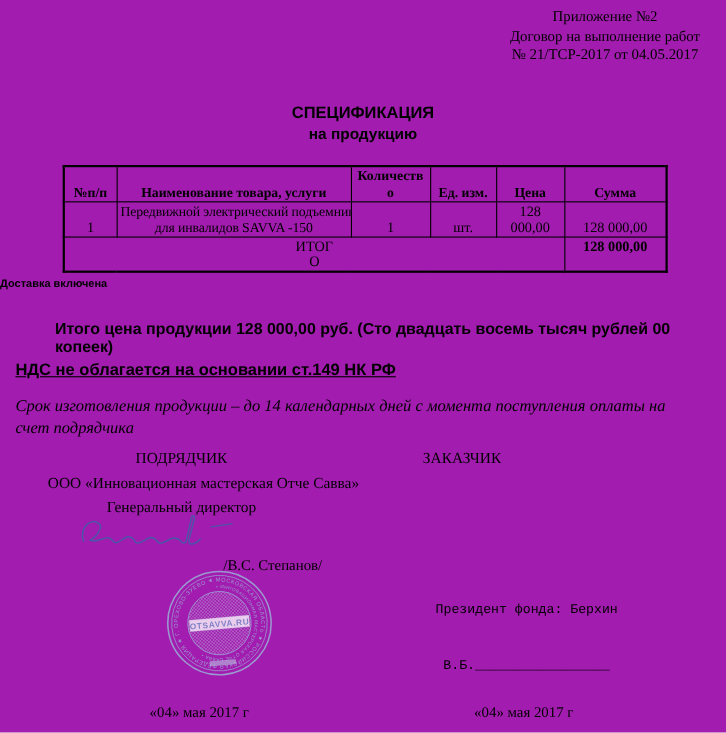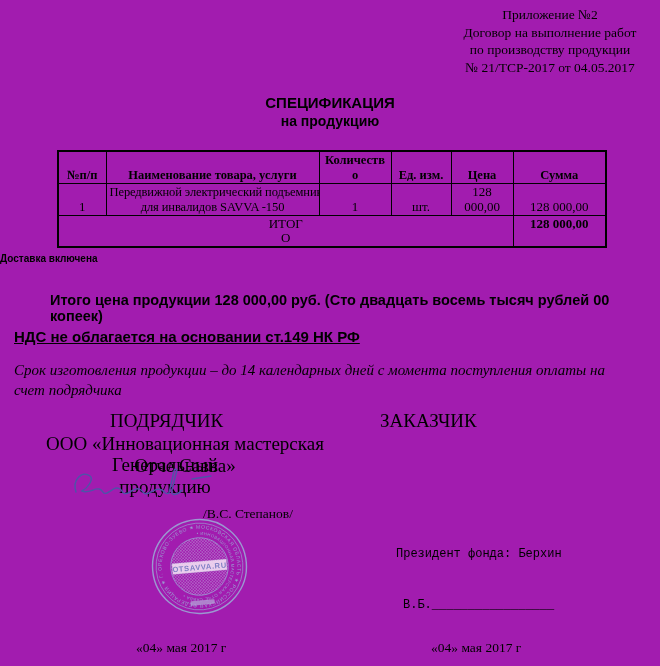--- a/index.html
+++ b/index.html
@@ -53,21 +53,21 @@
   .vat-line{
     position:absolute;top:328px;left:14px;
     font-family:"Liberation Sans", sans-serif;font-weight:bold;font-size:15px;
     text-decoration:underline;
   }
   .terms-line{
     position:absolute;top:360px;left:14px;width:615px;
     font-style:italic;font-size:15px;line-height:20px;
   }
   
-  .party{position:absolute;font-size:19px;}
+  .party{position:absolute;font-size:14px;}
   .contractor-role{top:410px;left:110px;width:110px;text-align:center;}
   .contractor-name{top:433px;left:40px;width:290px;text-align:center;}
   .contractor-pos{top:454px;left:95px;width:140px;text-align:center;}
   .customer-role{top:410px;left:380px;width:80px;text-align:center;}
   .customer-name{top:433px;left:340px;width:125px;text-align:center;}
   .sig-name{position:absolute;top:506px;left:203px;font-size:13.5px;}
   .president{
     position:absolute;top:512px;left:396px;
     font-family:"Liberation Mono", monospace;font-size:12px;line-height:17px;
     white-space:pre;
@@ -81,21 +81,20 @@
   .stamp-svg{position:absolute;top:516px;left:149px;opacity:0.85;transform:rotate(-5deg);}
 </style>
 </head>
 <body>
 
 <div class="page">
 
   <div class="appendix">
     <div>Приложение №2</div>
     <div>Договор на выполнение работ</div>
-    <div>по производству продукции</div>
     <div>№ 21/ТСР-2017 от 04.05.2017</div>
   </div>
 
   <div class="doc-title-wrap">
     <div class="doc-title">СПЕЦИФИКАЦИЯ</div>
     <div class="doc-subtitle">на продукцию</div>
   </div>
 
   <table class="spec-table">
     <colgroup>
@@ -131,21 +130,21 @@
     </table>
 
   <div class="delivery-note">Доставка включена</div>
   <div class="total-line">Итого цена продукции 128 000,00 руб. (Сто двадцать восемь тысяч  рублей 00 копеек)</div>
   <div class="vat-line">НДС не облагается на основании  ст.149 НК РФ</div>
   <div class="terms-line">Срок изготовления продукции – до 14 календарных  дней с момента поступления оплаты на счет подрядчика</div>
 
   <div class="party contractor-role">ПОДРЯДЧИК</div>
   <div class="party customer-role">ЗАКАЗЧИК</div>
   <div class="party contractor-name">ООО «Инновационная мастерская Отче Савва»</div>
-  <div class="party contractor-pos">Генеральный  продукцию</div>
+  <div class="party contractor-pos">Генеральный  директор</div>
 
   <svg class="signature-svg" width="150" height="42" viewBox="0 0 150 42">
     <path d="M8 28 C 4 16, 14 6, 22 12 C 26 15, 20 24, 14 27 C 20 30, 26 24, 31 25 C 36 26, 34 31, 39 29 C 45 26, 47 22, 52 25 C 56 28, 54 31, 60 29 C 66 26, 68 23, 73 26 C 77 29, 75 31, 81 29 C 87 26, 89 24, 94 26 C 98 28, 96 31, 101 29 L 106 7 C 107 3, 110 5, 108 10 L 104 26 C 102 33, 110 31, 114 26" fill="none" stroke="#4d55a8" stroke-width="1.4" stroke-linecap="round"></path>
     <path d="M124 15 L 143 12" fill="none" stroke="#4d55a8" stroke-width="1.3" stroke-linecap="round"></path>
   </svg>
 
   <div class="sig-name">/В.С. Степанов/</div>
 
   <div class="president">
     <div>Президент фонда: Берхин</div>

